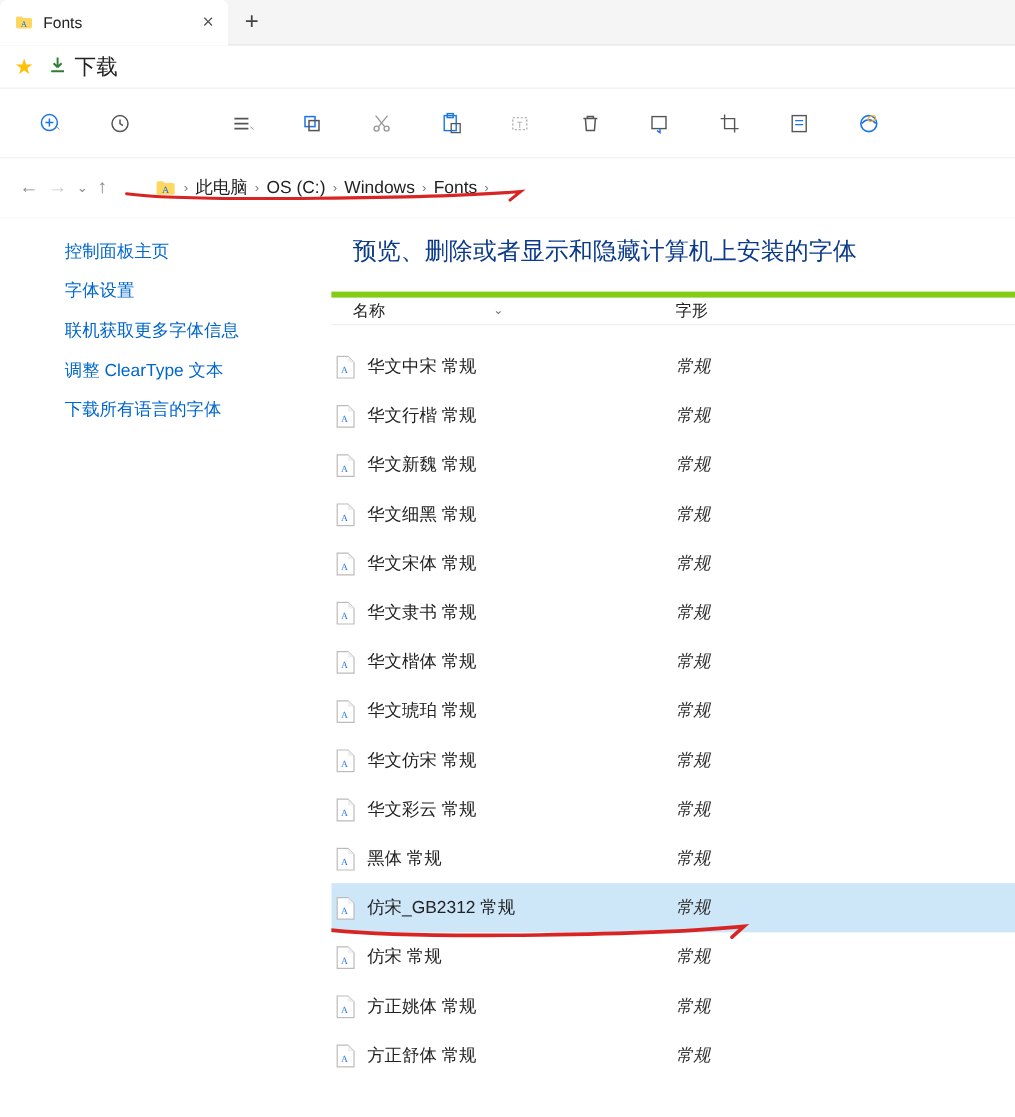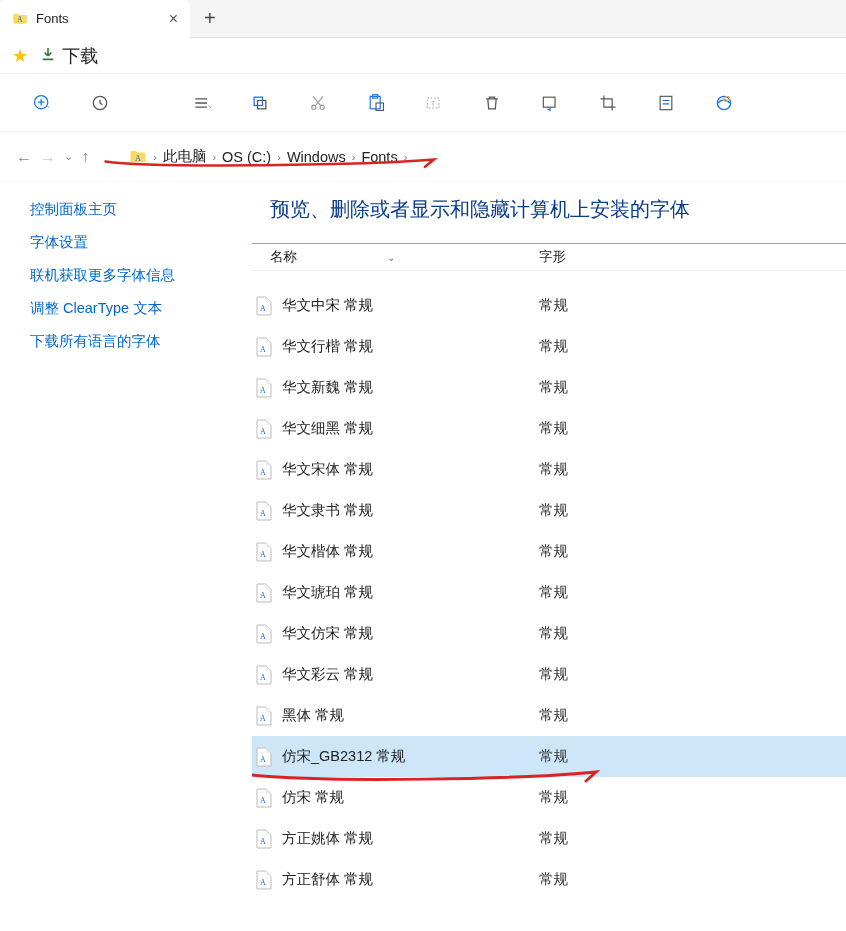--- a/index.html
+++ b/index.html
@@ -101,20 +101,21 @@
   }
 
   
   .main {
     display:flex;
     height: calc(931px - 38px - 36px - 58px - 50px);
   }
   .sidebar {
     width: 252px;
     padding: 18px 0 0 30px;
+    margin-left: 24px;
   }
   .sidebar .link {
     display:block;
     margin-bottom:14px;
     font-size:14.5px;
     color:#0066cc;
     cursor:pointer;
     text-decoration:none;
   }
   .sidebar .link.head { color:#0066cc; }
@@ -127,21 +128,21 @@
     overflow:hidden;
   }
   .heading {
     color:#0a3a8a;
     font-size:20px;
     margin: 0 0 20px 18px;
   }
   .col-headers {
     display:flex;
     align-items:center;
-    border-top:1px solid #84cc16;
+    border-top:5px solid #84cc16;
     border-bottom:1px solid #eee;
     height:28px;
     font-size:13.5px;
     color:#222;
   }
   .col-name { padding-left:18px; width:287px; display:flex; align-items:center; gap:90px;}
   .col-style { padding-left:0; }
   .sort-chev { color:#777; font-size:10px; }
 
   .font-list {
@@ -158,21 +159,21 @@
   }
   .row.partial { height:14px; overflow:hidden; color:#888;}
   .row.partial .cell-name span.nm, .row.partial .cell-style { visibility:hidden;}
   .row.selected { background:#cde7f9; }
   .cell-name {
     display:flex; align-items:center; gap:10px;
     padding-left:4px;
     width:287px;
   }
   .file-icon { width:16px; height:20px; display:inline-flex; flex-shrink:0;}
-  .cell-style { color:#333; }
+  .cell-style { color:#333;font-style:italic; }
   .row .annot {
     position:absolute;
     left:-6px; right:30px; bottom:-10px;
     height:20px;
     pointer-events:none;
   }
 
   
   .folder-svg { width:100%; height:100%; }
 </style>

